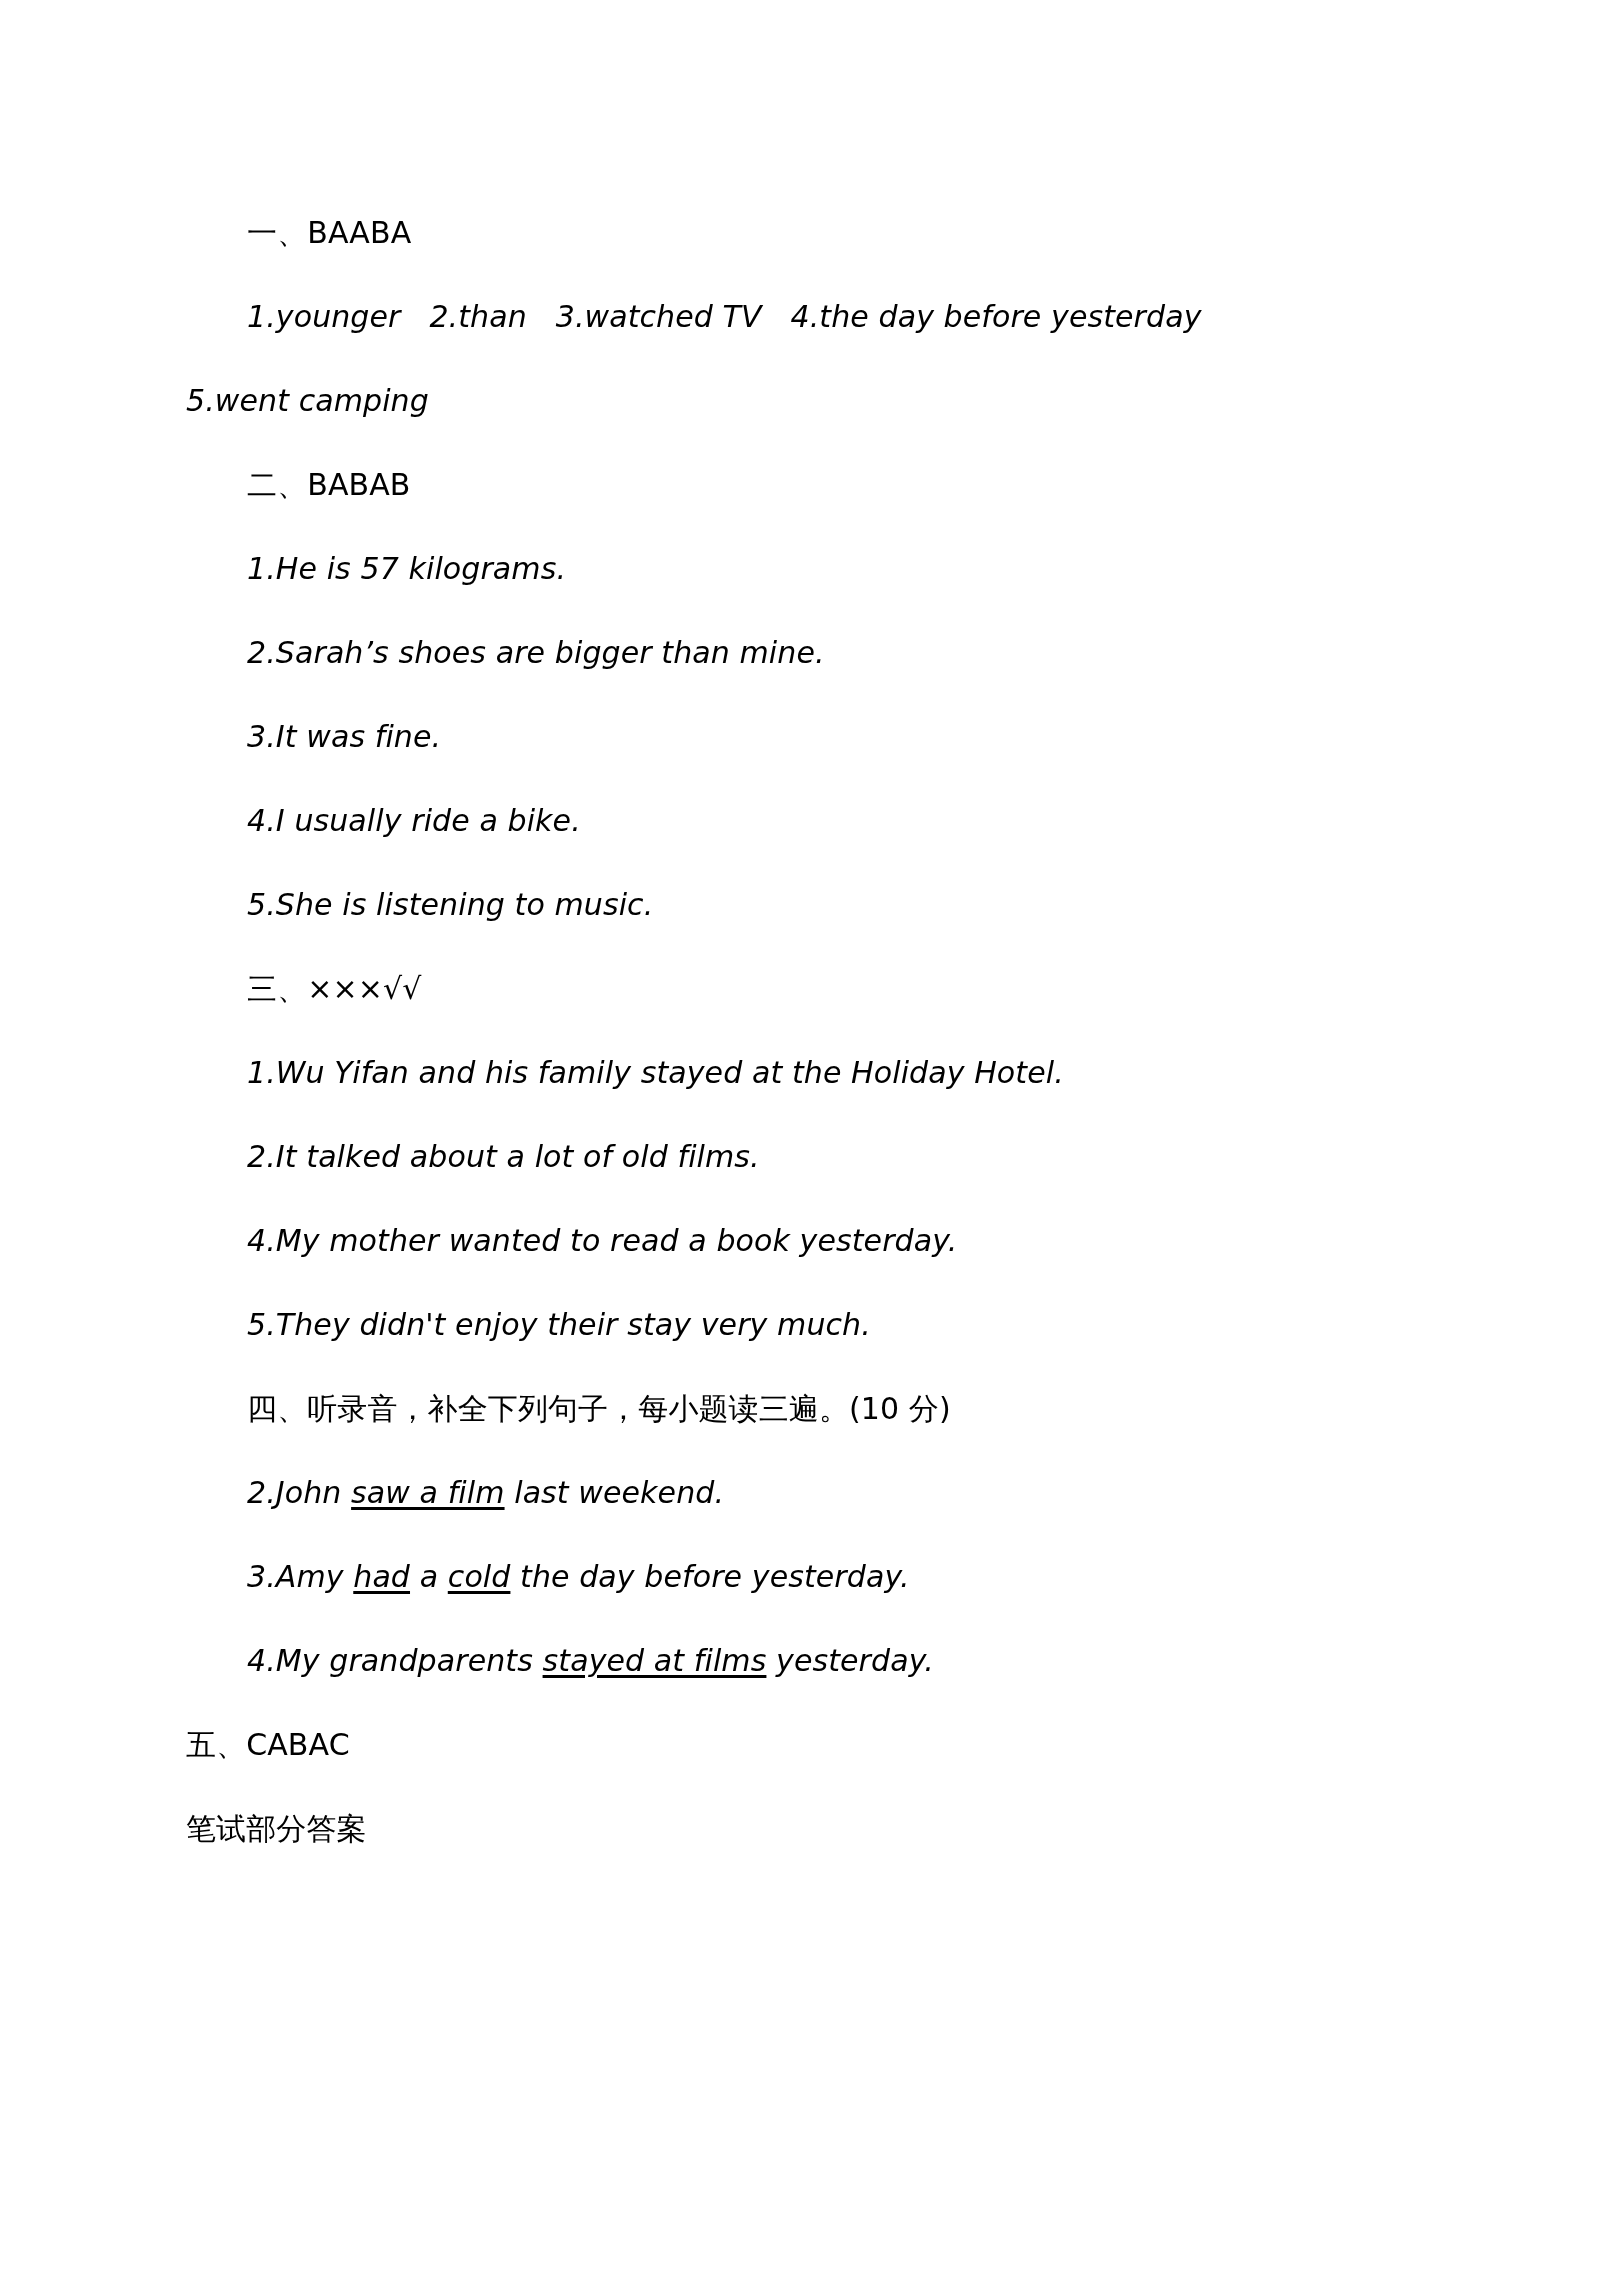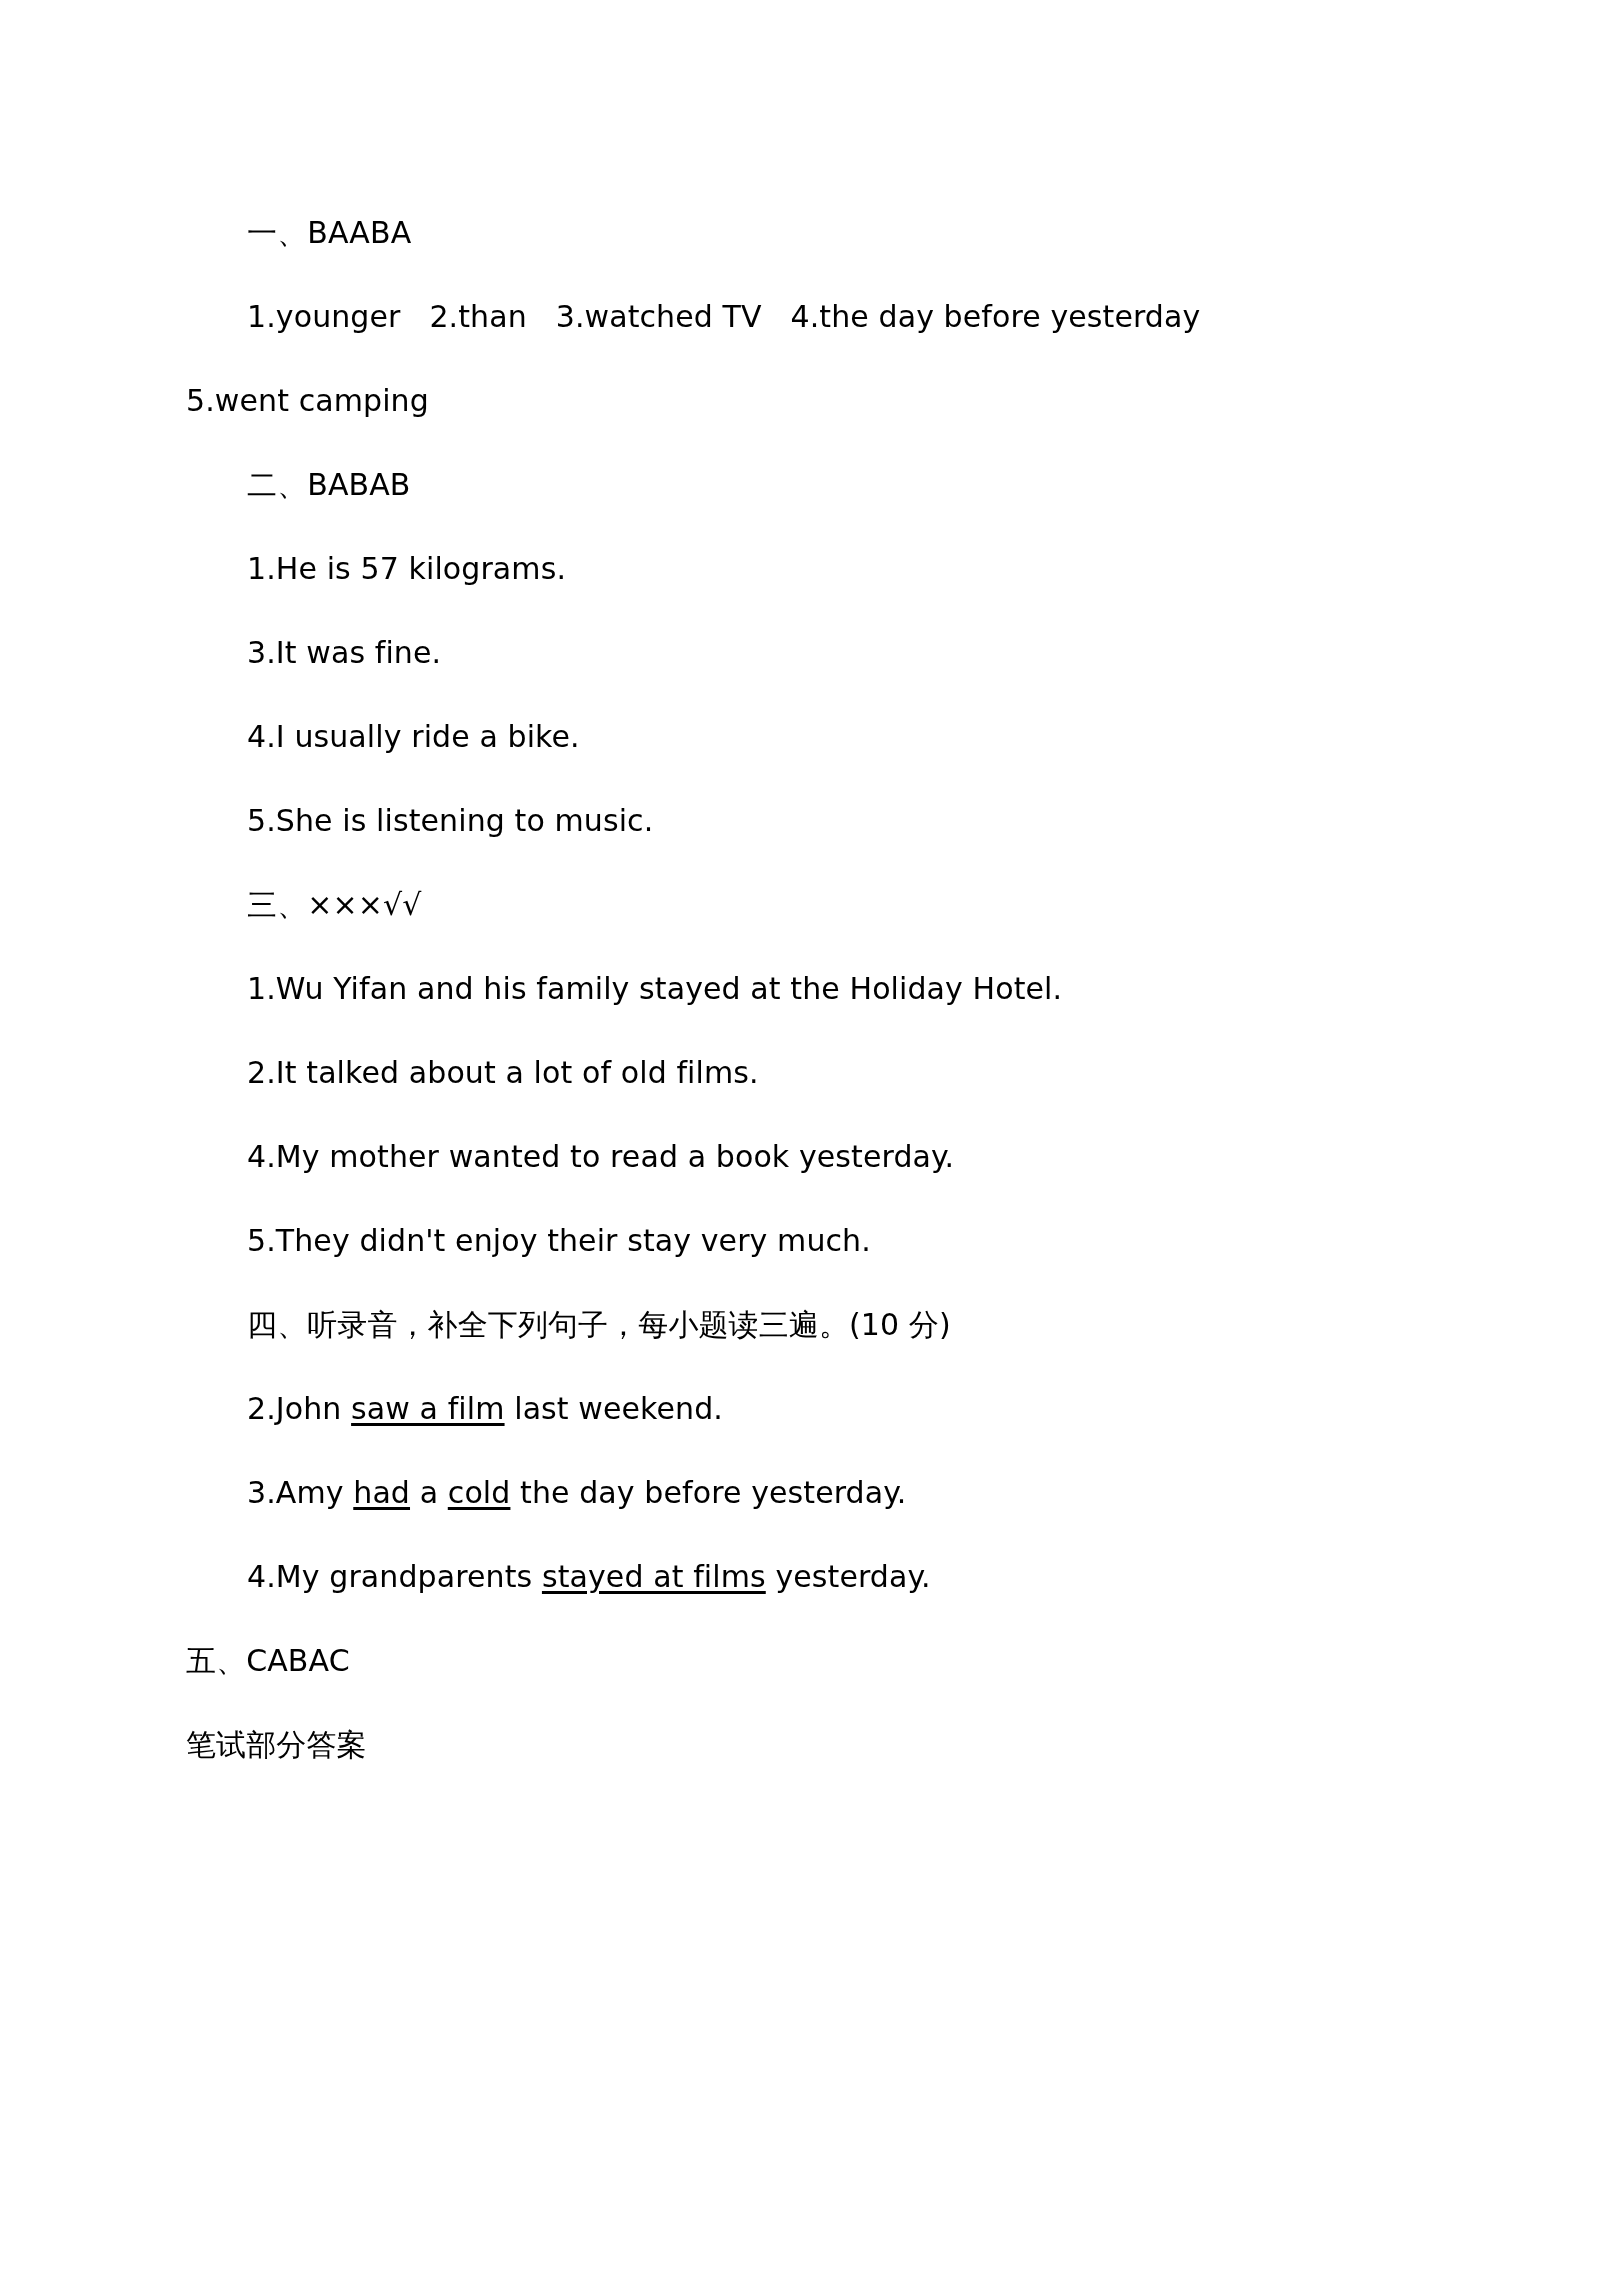--- a/index.html
+++ b/index.html
@@ -36,35 +36,37 @@
   }
   .noindent {
     text-indent: 0;
   }
   .u {
     text-decoration: underline;
     text-underline-offset: 3.9px;
   }
   .seg {
     display: inline;
+    font-style: italic;
   }
   .heading-cn {
     font-size: 30px;
   }
 </style>
 </head>
 <body>
 
 <div class="page">
   <div id="content">
       <div class="line heading-cn indent">一、BAABA</div>
       <div class="line indent"><span class="seg">1.younger&nbsp;&nbsp;&nbsp;2.than&nbsp;&nbsp;&nbsp;3.watched TV&nbsp;&nbsp;&nbsp;4.the day before yesterday</span></div>
       <div class="line noindent"><span class="seg">5.went camping</span></div>
       <div class="line heading-cn indent">二、BABAB</div>
       <div class="line indent"><span class="seg">1.He is 57 kilograms.</span></div>
+      <div class="line indent"><span class="seg">2.Sarah’s shoes are bigger than mine.</span></div>
       <div class="line indent"><span class="seg">3.It was fine.</span></div>
       <div class="line indent"><span class="seg">4.I usually ride a bike.</span></div>
       <div class="line indent"><span class="seg">5.She is listening to music.</span></div>
       <div class="line heading-cn indent">三、×××√√</div>
       <div class="line indent"><span class="seg">1.Wu Yifan and his family stayed at the Holiday Hotel.</span></div>
       <div class="line indent"><span class="seg">2.It talked about a lot of old films.</span></div>
       <div class="line indent"><span class="seg">4.My mother wanted to read a book yesterday.</span></div>
       <div class="line indent"><span class="seg">5.They didn't enjoy their stay very much.</span></div>
       <div class="line heading-cn indent">四、听录音，补全下列句子，每小题读三遍。(10 分)</div>
       <div class="line indent"><span class="seg">2.John </span><span class="seg u">saw a film</span><span class="seg"> last weekend.</span></div>

